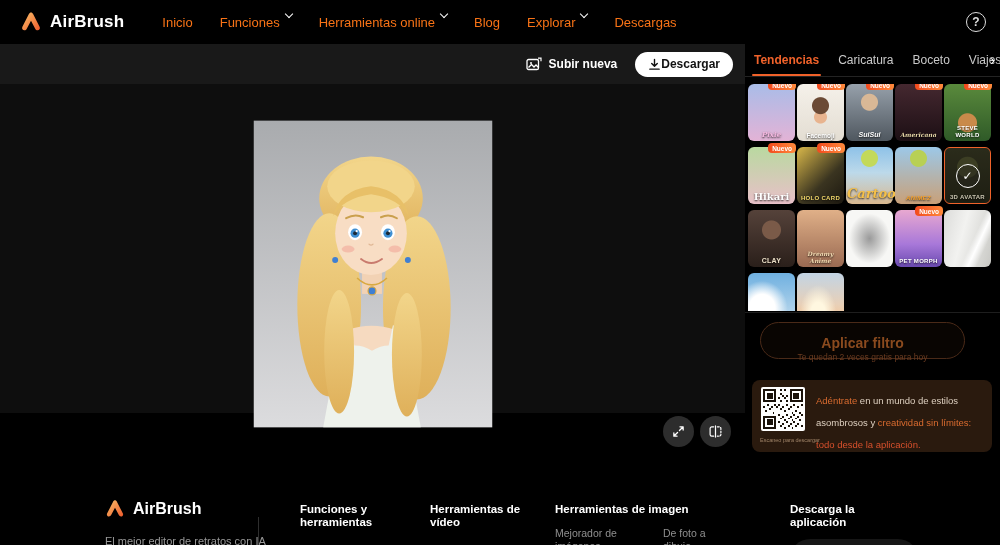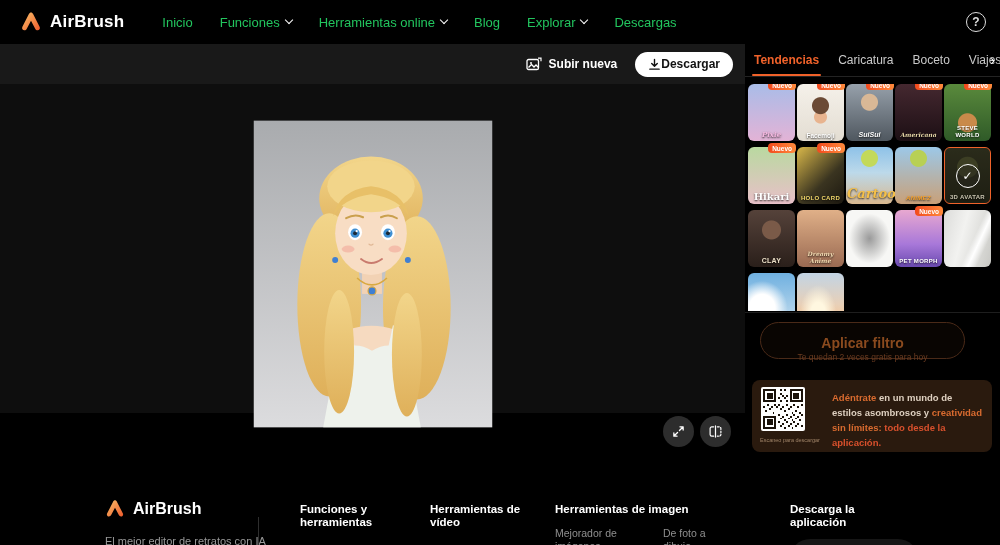--- a/index.html
+++ b/index.html
@@ -4,21 +4,21 @@
 <style>
   *{margin:0;padding:0;box-sizing:border-box;}
   html,body{width:1000px;height:545px;overflow:hidden;background:#000;
     font-family:"Liberation Sans","DejaVu Sans",sans-serif;}
 
   
   .header{height:44px;background:#000;display:flex;align-items:center;padding:0 14px 0 20px;}
   .logo{display:flex;align-items:center;gap:8px;}
   .logo-text{color:#fff;font-size:17px;font-weight:700;letter-spacing:.2px;}
   .nav{display:flex;margin-left:38px;gap:27px;align-items:center;}
-  .nav-item{color:#22c55e;font-size:13px;display:flex;align-items:center;gap:6px;cursor:pointer;white-space:nowrap;}
+  .nav-item{color:#f97316;font-size:13px;display:flex;gap:6px;cursor:pointer;white-space:nowrap;}
   .chev{width:6px;height:6px;border-right:1.4px solid #fff;border-bottom:1.4px solid #fff;
     transform:rotate(45deg);display:inline-block;margin-top:-4px;}
   .help{margin-left:auto;width:20px;height:20px;border:1.6px solid #dedede;border-radius:50%;
     color:#dedede;font-size:12px;font-weight:700;display:flex;align-items:center;justify-content:center;}
 
   
   .main{position:relative;height:411px;}
   .editor{position:absolute;left:0;top:0;width:745px;height:369px;background:#0e0e0e;}
   .editor-toolbar{height:40px;background:#191919;display:flex;align-items:center;justify-content:flex-end;gap:18px;padding-right:12px;}
   .upload-btn{display:flex;align-items:center;gap:7px;color:#fff;font-size:12px;font-weight:600;cursor:pointer;}
@@ -86,21 +86,21 @@
 
   .apply-btn{position:absolute;left:15px;top:278px;width:205px;height:37px;border-radius:19px;
     border:1px solid #4a2a18;background:rgba(35,18,8,.25);text-align:center;cursor:default;}
   .apply-label{display:block;color:#8a4a1e;font-size:14px;font-weight:700;margin-top:12px;}
   .apply-sub{display:block;color:#6a3b20;font-size:8.5px;margin-top:1px;}
 
   .promo{position:absolute;left:7px;top:336px;width:240px;height:72px;background:#2a1a0e;border-radius:8px;}
   .qr-wrap{position:absolute;left:8px;top:7px;width:46px;text-align:center;}
   .qr{width:44px;height:44px;background:#fff;border-radius:2px;padding:2px;}
   .qr-caption{display:block;margin-top:2px;font-size:5.5px;color:#a08468;white-space:nowrap;}
-  .promo-text{position:absolute;left:64px;top:10px;right:8px;font-size:9.5px;line-height:15px;font-weight:700;margin-left:16px;}
+  .promo-text{position:absolute;left:64px;top:10px;right:8px;font-size:9.5px;line-height:22px;font-weight:400;}
   .pt-orange{color:#d96b2f;}
   .pt-light{color:#ded0c0;}
   .pt-red{color:#d8502c;}
 
   
   .footer{position:relative;height:90px;background:#000;}
   .f-logo{position:absolute;left:105px;top:44px;display:flex;align-items:center;gap:8px;}
   .f-logo-text{color:#fff;font-size:16px;font-weight:700;}
   .f-tagline{position:absolute;left:105px;top:80px;color:#9a9a9a;font-size:11px;}
   .f-vdivider{position:absolute;left:258px;top:62px;height:28px;width:1px;background:#2e2e2e;}

